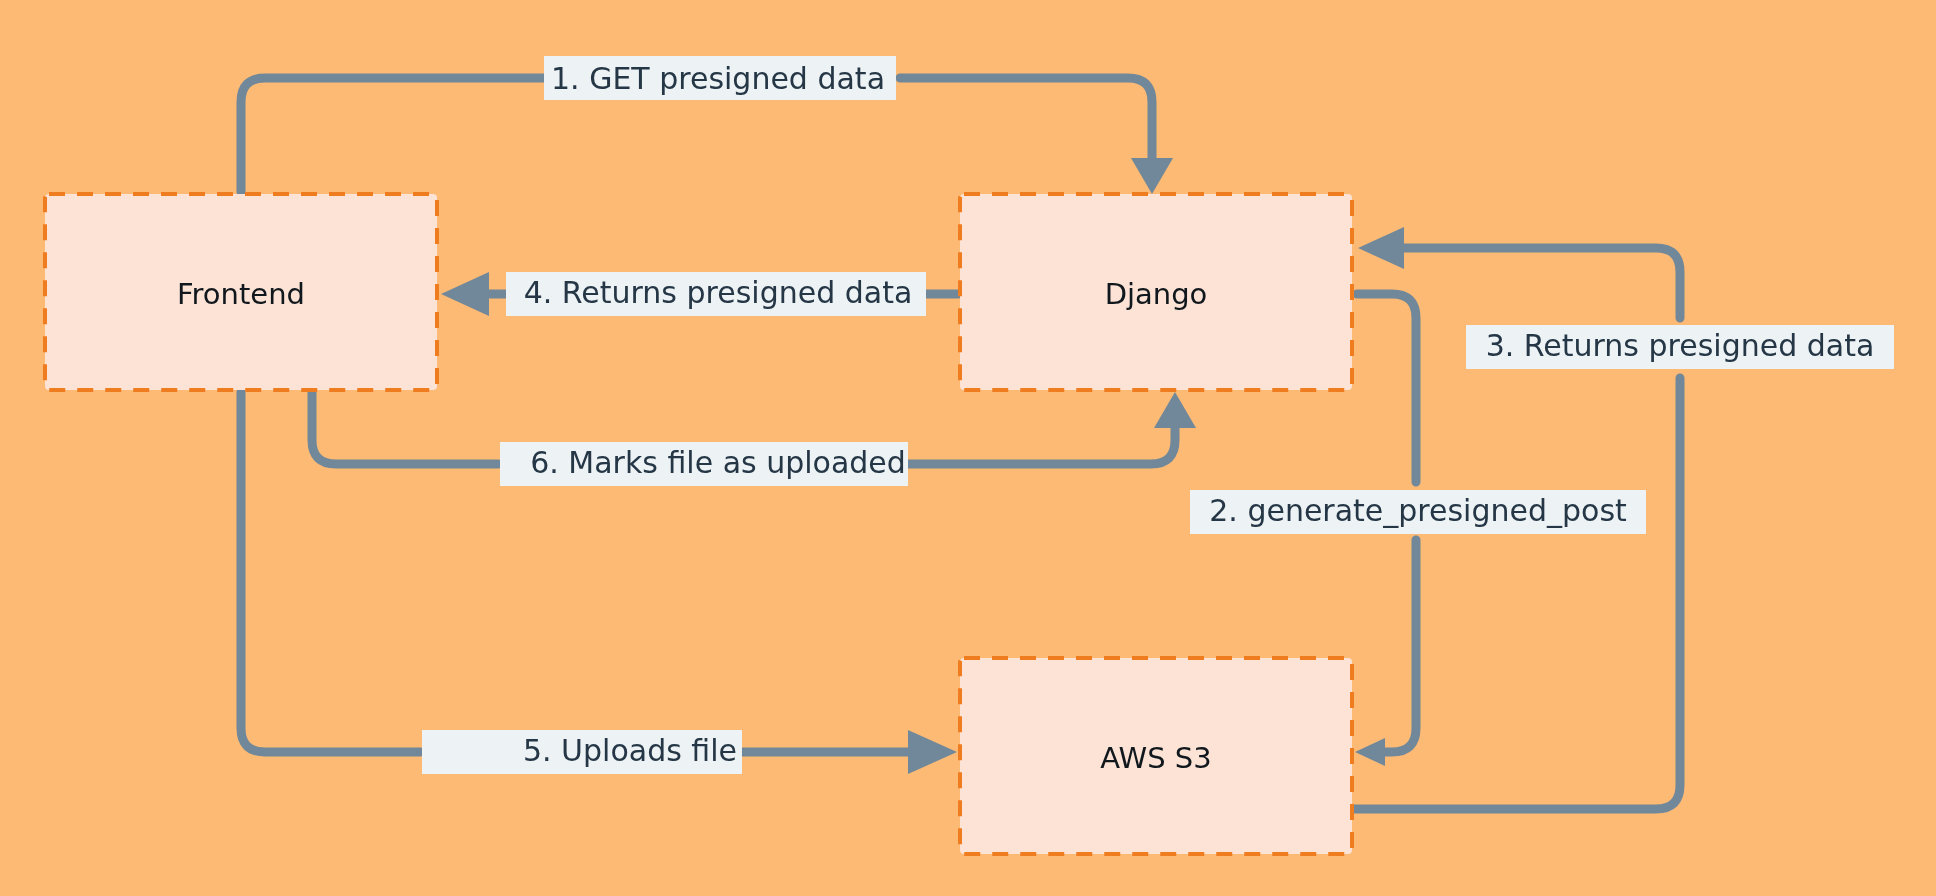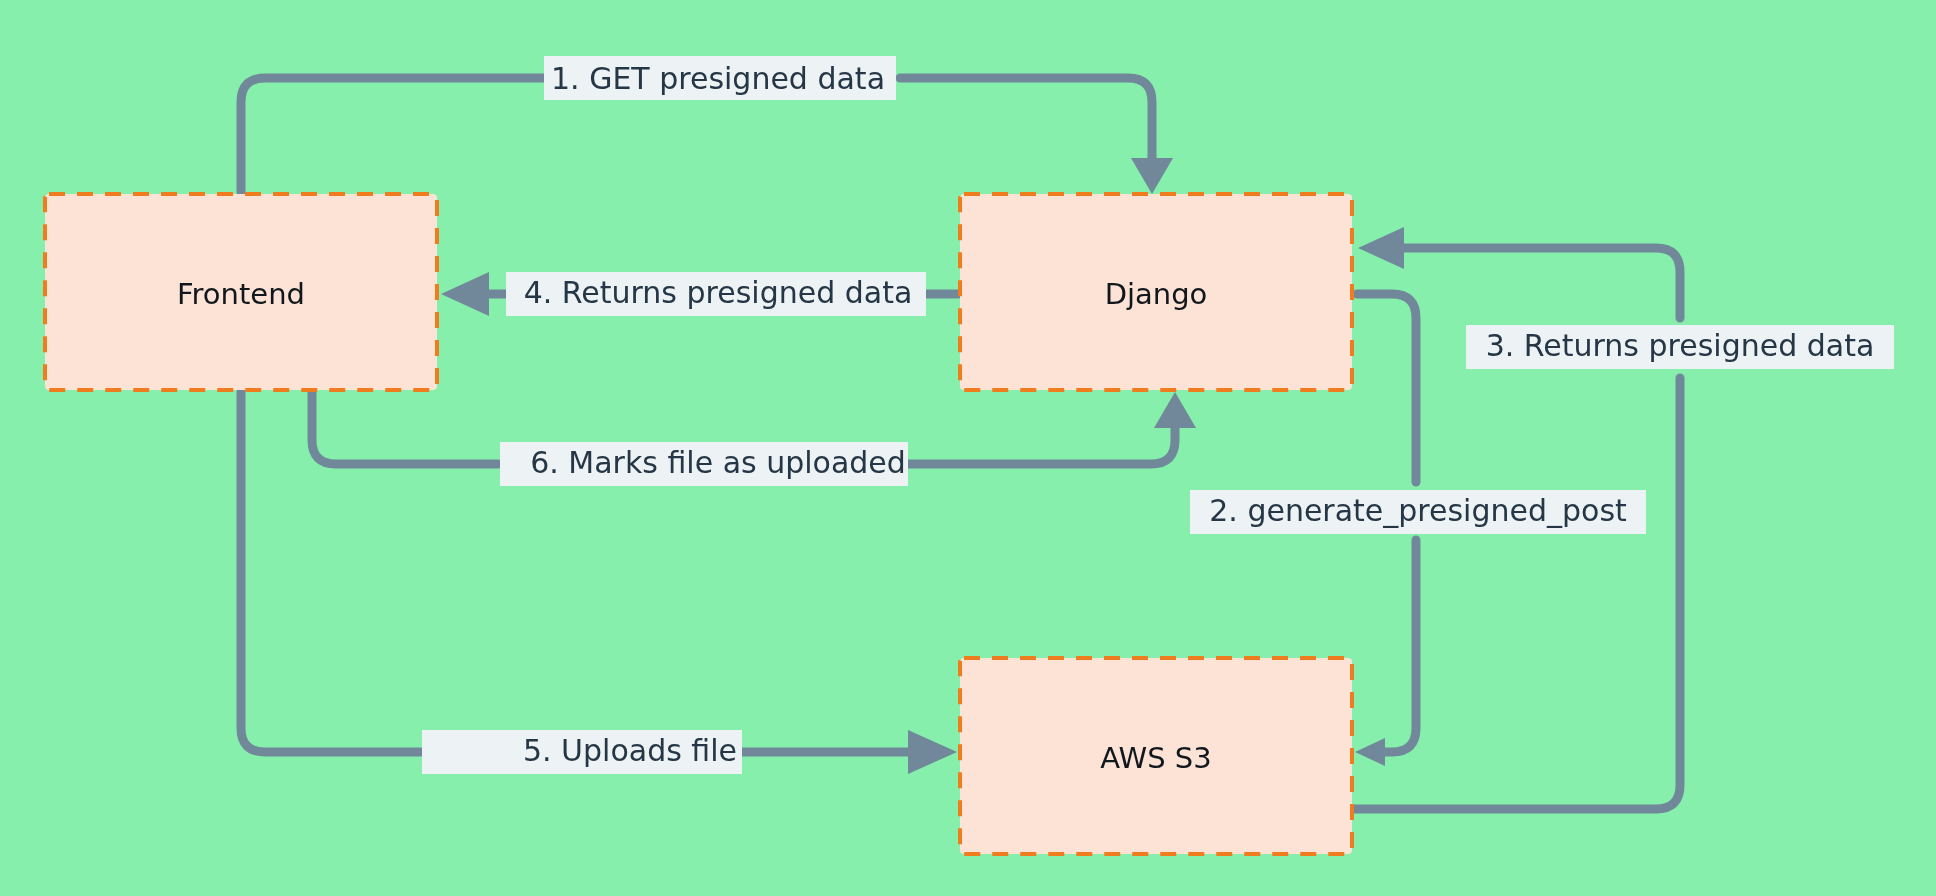--- a/index.html
+++ b/index.html
@@ -10,21 +10,21 @@
   body {
     width: 1936px;
     height: 896px;
     overflow: hidden;
     font-family: "DejaVu Sans", "Liberation Sans", sans-serif;
   }
   #diagram-root {
     position: relative;
     width: 1936px;
     height: 896px;
-    background: #86efac;
+    background: #fdba74;
   }
   svg#flow {
     display: block;
     width: 1936px;
     height: 896px;
   }
   .node-rect {
     fill: #fce3d5;
     stroke: #f07c20;
     stroke-width: 4;

